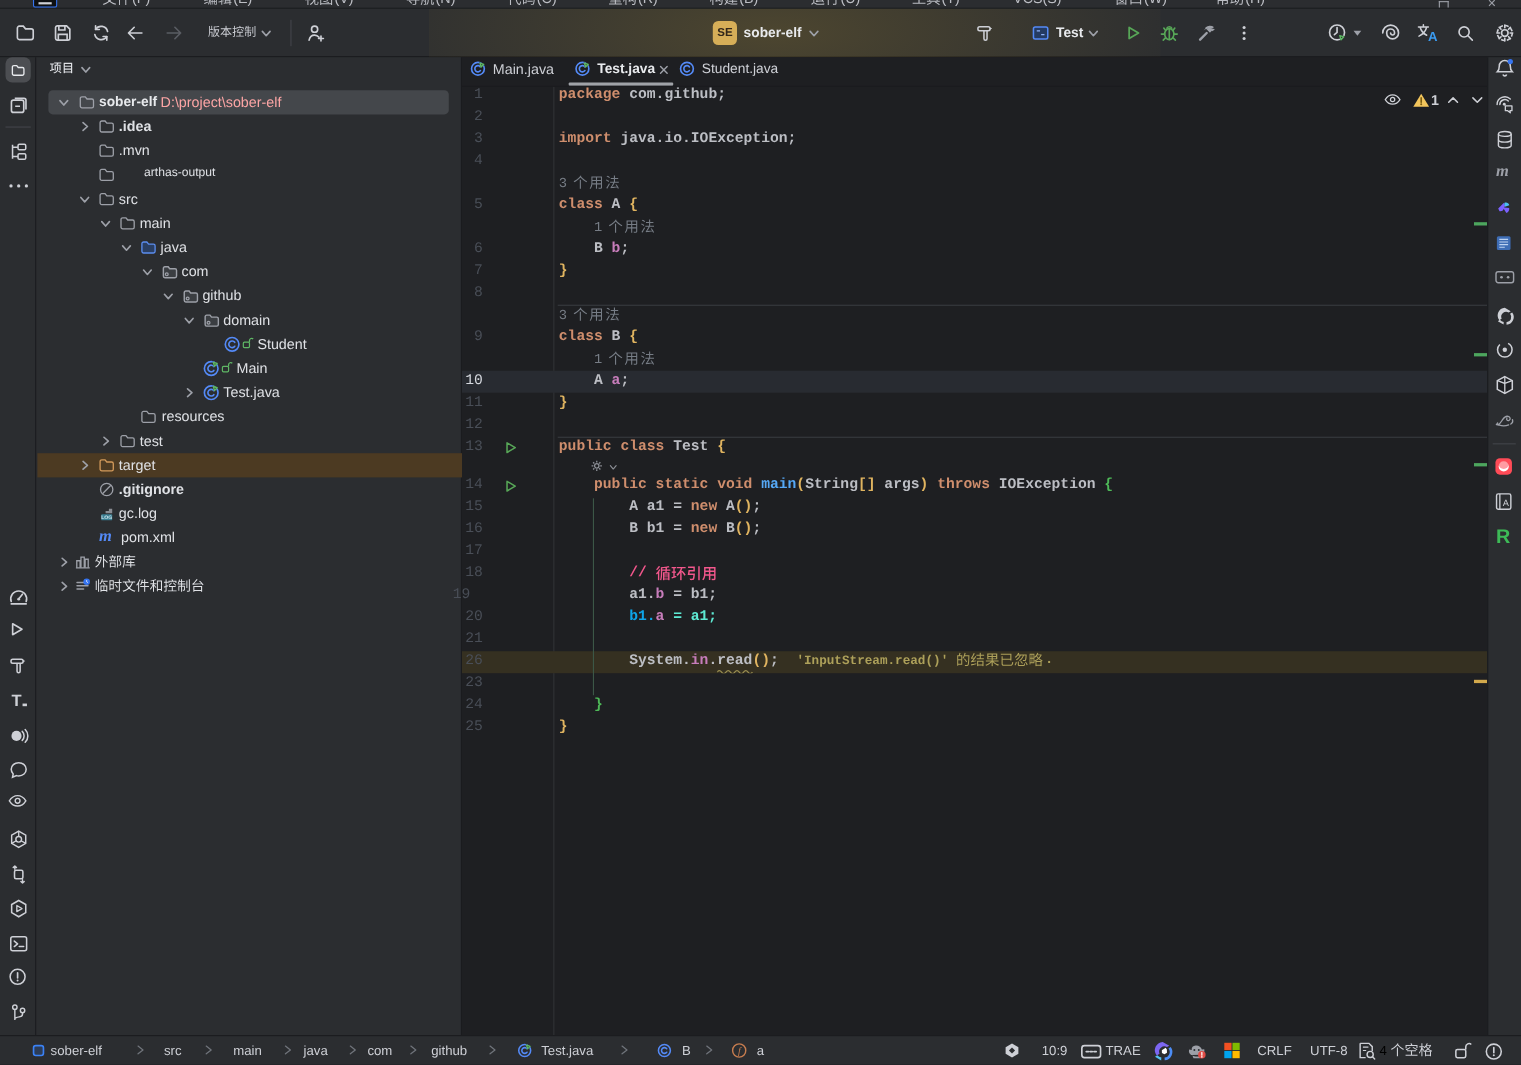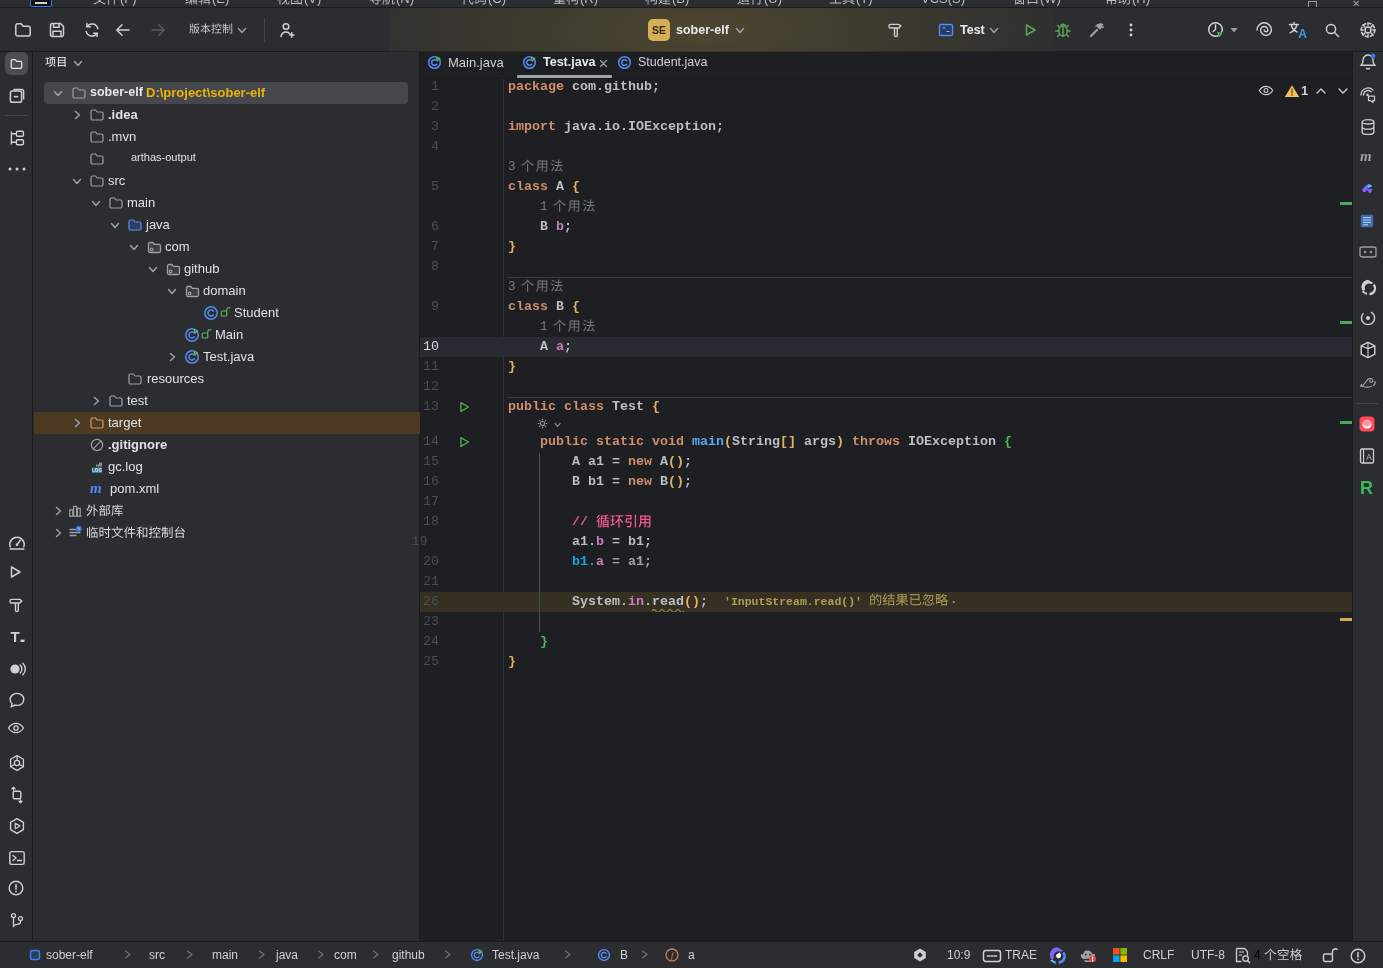--- a/index.html
+++ b/index.html
@@ -255,21 +255,21 @@
     </svg></div>
 <div style="position:absolute;left:44px;top:82px;width:364px;height:22px;background:#44474B;border-radius:4px"></div>
 <div style="position:absolute;left:34px;top:412px;width:386px;height:22px;background:#4C3A22"></div>
 <div style="left:52px;top:87px;position:absolute;line-height:0"><svg width="12" height="12" viewBox="0 0 12 12" fill="none">
       <path d="M2.5 4.5 L6 8.5 L9.5 4.5" stroke="#9DA0A8" stroke-width="1.5" stroke-linecap="round" stroke-linejoin="round"></path>
     </svg></div>
 <div style="left:71px;top:85px;position:absolute;line-height:0"><svg width="16" height="16" viewBox="0 0 16 16" fill="none">
       <path d="M2 4.5c0-.8.7-1.5 1.5-1.5h3l1.6 2h4.4c.8 0 1.5.7 1.5 1.5v5c0 .8-.7 1.5-1.5 1.5h-9C2.7 13 2 12.3 2 11.5v-7z" stroke="#9DA0A8" stroke-width="1.2" fill="none"></path>
     </svg></div>
 <div style="left:90px;top:85px;position:absolute;font-size:12.5px;color:#E8EAED;font-weight:600;font-family:'Liberation Sans',sans-serif;white-space:pre;line-height:normal;">sober-elf</div>
-<div style="left:146px;top:85px;position:absolute;font-size:13px;color:#eab308;font-weight:700;font-family:'Liberation Sans',sans-serif;white-space:pre;line-height:normal;">D:\project\sober-elf</div>
+<div style="left:146px;top:85px;position:absolute;font-size:13px;color:#fca5a5;font-weight:400;font-family:'Liberation Sans',sans-serif;white-space:pre;line-height:normal;">D:\project\sober-elf</div>
 <div style="left:71px;top:109px;position:absolute;line-height:0"><svg width="12" height="12" viewBox="0 0 12 12" fill="none">
       <path d="M4.5 2.5 L8.5 6 L4.5 9.5" stroke="#9DA0A8" stroke-width="1.5" stroke-linecap="round" stroke-linejoin="round"></path>
     </svg></div>
 <div style="left:89px;top:107px;position:absolute;line-height:0"><svg width="16" height="16" viewBox="0 0 16 16" fill="none">
       <path d="M2 4.5c0-.8.7-1.5 1.5-1.5h3l1.6 2h4.4c.8 0 1.5.7 1.5 1.5v5c0 .8-.7 1.5-1.5 1.5h-9C2.7 13 2 12.3 2 11.5v-7z" stroke="#9DA0A8" stroke-width="1.2" fill="none"></path>
     </svg></div>
 <div style="left:108px;top:107px;position:absolute;font-size:13px;color:#DFE1E5;font-weight:700;font-family:'Liberation Sans',sans-serif;white-space:pre;line-height:normal;">.idea</div>
 <div style="left:89px;top:129px;position:absolute;line-height:0"><svg width="16" height="16" viewBox="0 0 16 16" fill="none">
       <path d="M2 4.5c0-.8.7-1.5 1.5-1.5h3l1.6 2h4.4c.8 0 1.5.7 1.5 1.5v5c0 .8-.7 1.5-1.5 1.5h-9C2.7 13 2 12.3 2 11.5v-7z" stroke="#9DA0A8" stroke-width="1.2" fill="none"></path>
     </svg></div>
@@ -490,21 +490,21 @@
 <div style="position:absolute;left:508px;top:452px;height:20px;line-height:20px;font-family:'Liberation Mono',monospace;font-weight:bold;font-size:13.333px;white-space:pre"><span style="color:#BCBEC4">        A a1 = </span><span style="color:#CF8E6D">new</span><span style="color:#BCBEC4"> A</span><span style="color:#E0B460">()</span><span style="color:#BCBEC4">;</span></div>
 <div style="position:absolute;left:508px;top:472px;height:20px;line-height:20px;font-family:'Liberation Mono',monospace;font-weight:bold;font-size:13.333px;white-space:pre"><span style="color:#BCBEC4">        B b1 = </span><span style="color:#CF8E6D">new</span><span style="color:#BCBEC4"> B</span><span style="color:#E0B460">()</span><span style="color:#BCBEC4">;</span></div>
 <div style="position:absolute;left:508px;top:512px;height:20px;line-height:20px;font-family:'Liberation Mono',monospace;font-weight:bold;font-size:13.333px;white-space:pre"><span style="color:#BCBEC4">        </span><span style="color:#F2578C">// </span></div>
 <div style="left:596px;top:514px;position:absolute;line-height:0"><svg width="56.0" height="14.0" viewBox="0 0 56.0 14.0" style="display:inline-block;vertical-align:middle;" fill="#F2578C">
       <path transform="translate(0,12.32) scale(0.0140,-0.0140)" d="M341 764H428V435Q428 373 426 304Q424 235 417 165Q410 94 396 27Q383 -39 361 -96Q352 -88 339 -79Q326 -70 312 -62Q299 -53 287 -48Q305 4 316 65Q326 127 332 191Q338 256 339 318Q341 381 341 435ZM207 845 293 813Q267 770 233 724Q198 679 160 638Q122 597 85 565Q79 575 70 588Q62 602 52 615Q42 629 35 638Q68 664 101 700Q133 735 161 773Q189 811 207 845ZM232 629 313 598Q284 541 244 483Q204 425 160 374Q117 323 74 283Q70 293 62 310Q53 328 44 345Q34 363 26 374Q83 422 139 490Q194 558 232 629ZM152 440 240 528 240 527V-84H152ZM834 834 905 764Q832 746 740 731Q649 717 552 707Q455 697 366 691Q363 707 356 728Q348 750 341 764Q406 769 475 776Q544 783 610 793Q675 802 733 812Q791 822 834 834ZM403 613H956V534H403ZM523 296H858V232H523ZM523 34H856V-38H523ZM523 167H856V103H523ZM646 746 741 743Q739 687 735 625Q730 563 725 505Q720 448 715 404L628 405Q633 449 637 508Q640 567 643 629Q645 691 646 746ZM480 437H904V-82H815V360H565V-84H480Z"></path>
       <path transform="translate(14.0,12.32) scale(0.0140,-0.0140)" d="M52 492H323V405H52ZM38 780H345V693H38ZM31 113Q89 130 170 157Q251 183 334 212L349 127Q273 100 196 73Q118 46 53 24ZM151 727H239V146L151 123ZM390 784H950V694H390ZM649 734 744 709Q708 607 659 512Q609 418 549 337Q490 257 425 197Q417 207 403 221Q390 235 376 249Q361 263 351 272Q416 325 472 397Q528 470 573 556Q618 642 649 734ZM676 484 748 533Q785 493 824 445Q863 398 898 352Q932 306 953 270L875 212Q856 248 822 295Q789 342 751 392Q713 442 676 484ZM595 555 689 593V-82H595Z"></path>
       <path transform="translate(28.0,12.32) scale(0.0140,-0.0140)" d="M458 349H555Q555 349 555 342Q554 334 554 324Q554 315 552 308Q544 198 535 128Q525 58 513 19Q501 -21 484 -39Q466 -59 445 -66Q424 -74 395 -76Q370 -78 328 -78Q285 -78 237 -75Q236 -53 227 -25Q217 2 202 23Q251 18 294 17Q338 16 357 16Q373 16 383 18Q393 20 402 27Q415 38 425 72Q435 106 442 171Q450 235 457 336ZM138 576H235Q227 523 218 466Q209 408 199 355Q190 302 181 261H82Q93 303 103 357Q113 411 123 468Q132 525 138 576ZM769 832H864V-84H769ZM150 349H473V261H138ZM185 576H454V716H107V804H547V487H185Z"></path>
       <path transform="translate(42.0,12.32) scale(0.0140,-0.0140)" d="M202 775H835V685H202ZM202 543H835V455H202ZM198 306H838V216H198ZM148 775H242V414Q242 356 237 289Q231 222 217 154Q203 85 176 23Q148 -40 102 -90Q95 -80 81 -68Q68 -56 53 -45Q39 -34 28 -28Q70 19 94 73Q118 128 130 186Q141 245 145 303Q148 362 148 415ZM799 775H893V35Q893 -6 882 -29Q871 -51 844 -63Q817 -74 771 -77Q725 -79 654 -78Q652 -60 642 -33Q633 -6 623 13Q655 11 686 11Q717 10 741 11Q764 11 773 11Q788 11 794 17Q799 22 799 36ZM460 740H555V-74H460Z"></path>
     </svg></div>
 <div style="position:absolute;left:508px;top:532px;height:20px;line-height:20px;font-family:'Liberation Mono',monospace;font-weight:bold;font-size:13.333px;white-space:pre"><span style="color:#BCBEC4">        a1.</span><span style="color:#C77DBB">b</span><span style="color:#BCBEC4"> = b1;</span></div>
-<div style="position:absolute;left:508px;top:552px;height:20px;line-height:20px;font-family:'Liberation Mono',monospace;font-weight:bold;font-size:13.333px;white-space:pre"><span style="color:#0ea5e9">        b1.</span><span style="color:#C77DBB">a</span><span style="color:#a3a3a3"> = a1;</span></div>
+<div style="position:absolute;left:508px;top:552px;height:20px;line-height:20px;font-family:'Liberation Mono',monospace;font-weight:bold;font-size:13.333px;white-space:pre"><span style="color:#0ea5e9">        b1.</span><span style="color:#C77DBB">a</span><span style="color:#5eead4"> = a1;</span></div>
 <div style="position:absolute;left:508px;top:592px;height:20px;line-height:20px;font-family:'Liberation Mono',monospace;font-weight:bold;font-size:13.333px;white-space:pre"><span style="color:#BCBEC4">        System.</span><span style="color:#C77DBB">in</span><span style="color:#BCBEC4">.</span><span style="color:#BCBEC4">read</span><span style="color:#E0B460">()</span><span style="color:#BCBEC4">;</span></div>
 <svg style="position:absolute;left:652px;top:608px" width="33" height="4" viewBox="0 0 33 4">
     <path d="M0 3 Q2 0.2 4 3 T8 3 T12 3 T16 3 T20 3 T24 3 T28 3 T32 3" stroke="#9C9052" stroke-width="1.1" fill="none"></path>
   </svg>
 <div style="position:absolute;left:724px;top:592px;height:20px;line-height:20px;font-family:'Liberation Mono',monospace;font-weight:bold;font-size:11.5px;color:#ADA05A;white-space:pre">'InputStream.read()'</div>
 <div style="left:869px;top:593px;position:absolute;line-height:0"><svg width="79.2" height="13.2" viewBox="0 0 79.2 13.2" style="display:inline-block;vertical-align:middle;" fill="#ADA05A">
       <path transform="translate(0,11.62) scale(0.0132,-0.0132)" d="M131 679H435V25H131V93H366V612H131ZM87 679H156V-54H87ZM126 401H402V335H126ZM240 842 321 828Q306 781 288 733Q271 685 256 651L195 666Q204 691 212 722Q221 753 228 785Q236 817 240 842ZM578 682H885V613H578ZM858 682H929Q929 682 929 675Q929 668 929 658Q929 649 928 644Q922 472 916 353Q911 234 903 158Q895 83 884 41Q874 -1 859 -19Q842 -41 824 -50Q805 -58 778 -61Q753 -63 712 -62Q672 -62 629 -59Q628 -43 622 -22Q615 -1 604 13Q654 9 694 8Q735 7 753 7Q768 7 778 10Q787 14 796 24Q808 37 818 78Q827 118 834 193Q841 268 847 385Q853 501 858 666ZM598 844 670 828Q652 753 627 682Q601 610 571 547Q540 484 506 436Q499 442 488 450Q476 459 464 467Q452 474 443 479Q478 524 507 582Q536 641 559 708Q582 775 598 844ZM552 423 611 456Q639 421 669 379Q700 337 726 298Q753 259 769 229L705 189Q690 220 665 260Q639 301 609 343Q580 386 552 423Z"></path>
       <path transform="translate(13.2,11.62) scale(0.0132,-0.0132)" d="M63 184Q62 192 57 205Q52 219 48 233Q43 247 38 257Q55 260 74 278Q93 295 117 322Q130 335 156 366Q181 397 212 439Q243 481 275 530Q307 579 334 629L403 587Q339 487 265 392Q191 297 116 225V223Q116 223 108 220Q100 216 89 210Q79 204 71 197Q63 190 63 184ZM63 184 60 247 99 273 398 322Q397 307 399 287Q400 268 402 256Q297 237 234 225Q170 213 137 206Q103 199 87 194Q72 189 63 184ZM56 427Q54 435 49 449Q45 463 40 477Q35 492 30 502Q44 505 58 521Q72 537 87 561Q96 573 112 601Q128 628 148 666Q168 704 188 747Q207 790 222 834L299 802Q273 742 241 682Q210 623 176 568Q142 514 107 470V468Q107 468 100 464Q92 460 82 453Q71 447 64 440Q56 433 56 427ZM56 427 55 483 93 507 304 525Q301 511 299 493Q297 475 297 463Q226 455 181 449Q136 444 111 440Q87 436 75 433Q63 430 56 427ZM35 53Q82 61 141 72Q201 84 267 97Q334 111 400 124L406 55Q312 33 217 13Q123 -7 48 -24ZM408 706H943V634H408ZM433 478H926V406H433ZM500 32H862V-36H500ZM639 841H716V441H639ZM459 304H901V-75H826V236H532V-79H459Z"></path>
       <path transform="translate(26.4,11.62) scale(0.0132,-0.0132)" d="M62 309H939V240H62ZM461 767H540V-80H461ZM434 280 497 252Q450 189 383 131Q316 73 239 27Q163 -18 88 -47Q82 -38 73 -26Q64 -14 54 -4Q45 7 36 15Q92 33 149 61Q206 89 259 124Q313 159 358 199Q402 239 434 280ZM562 283Q595 242 641 203Q688 164 742 130Q796 95 853 67Q911 39 965 21Q957 14 947 2Q937 -9 929 -21Q920 -33 914 -42Q859 -20 802 11Q744 43 690 82Q635 121 587 166Q539 210 503 256ZM236 563V459H767V563ZM236 727V625H767V727ZM159 792H848V394H159Z"></path>
       <path transform="translate(39.6,11.62) scale(0.0132,-0.0132)" d="M146 605H222V101Q222 69 233 52Q243 35 271 29Q300 22 355 22Q370 22 407 22Q444 22 492 22Q539 22 588 22Q636 22 676 22Q715 22 736 22Q777 22 802 30Q828 38 842 60Q856 81 863 119Q871 158 876 218Q886 211 900 205Q913 199 927 194Q941 189 952 187Q945 118 933 72Q921 26 898 -1Q876 -28 836 -40Q797 -52 735 -52Q725 -52 696 -52Q668 -52 628 -52Q589 -52 546 -52Q503 -52 464 -52Q425 -52 397 -52Q369 -52 359 -52Q278 -52 231 -39Q184 -26 165 7Q146 40 146 102ZM187 440H777V366H187ZM93 778H825V316H747V703H93Z"></path>

